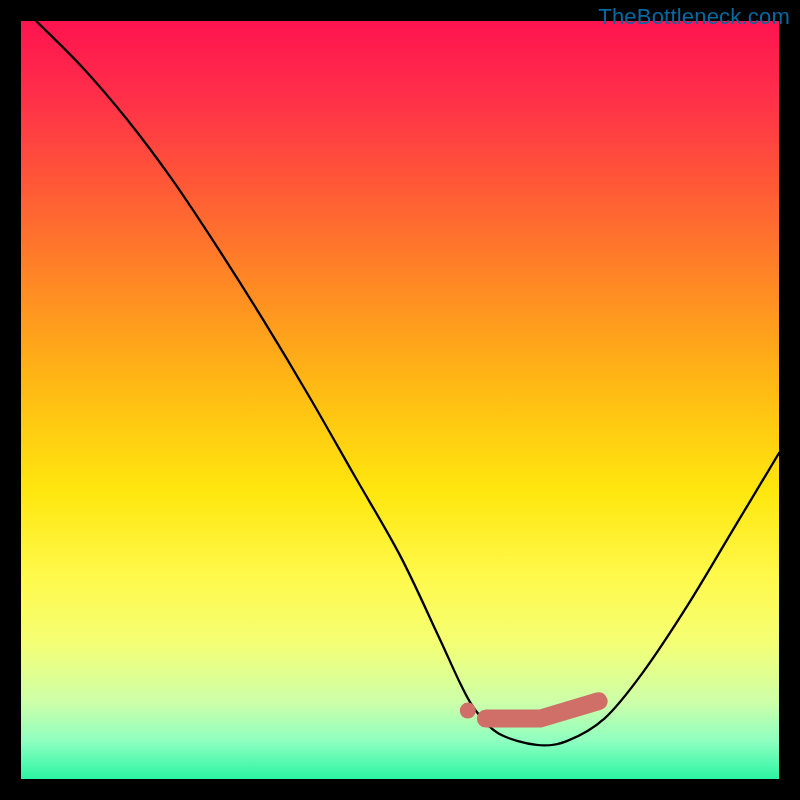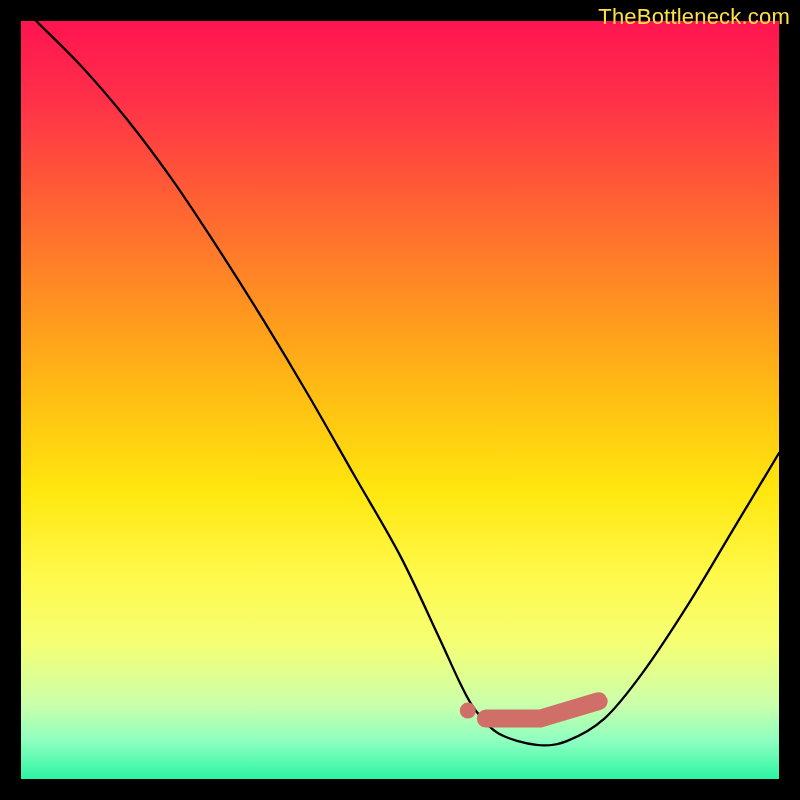--- a/index.html
+++ b/index.html
@@ -11,21 +11,21 @@
   .chart-container {
     position: relative;
     width: 800px;
     height: 800px;
     background: #000;
   }
   .watermark {
     position: absolute;
     top: 4px;
     right: 10px;
-    color: #fde047;
+    color: #0369a1;
     font-size: 22px;
     font-weight: 500;
     z-index: 5;
     letter-spacing: 0.2px;
   }
   .plot-area {
     position: absolute;
     left: 21px;
     top: 21px;
     width: 758px;

